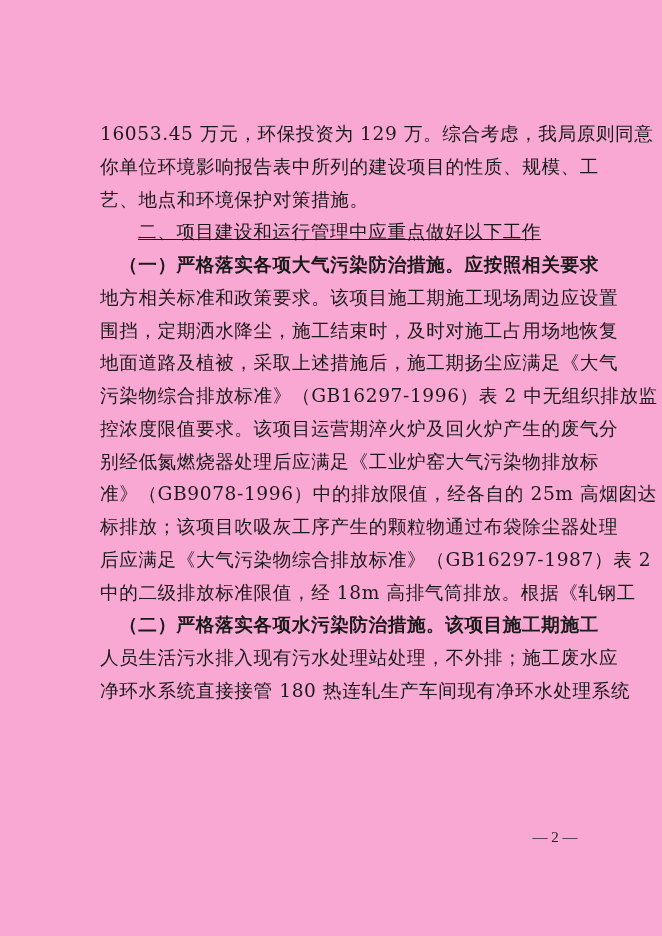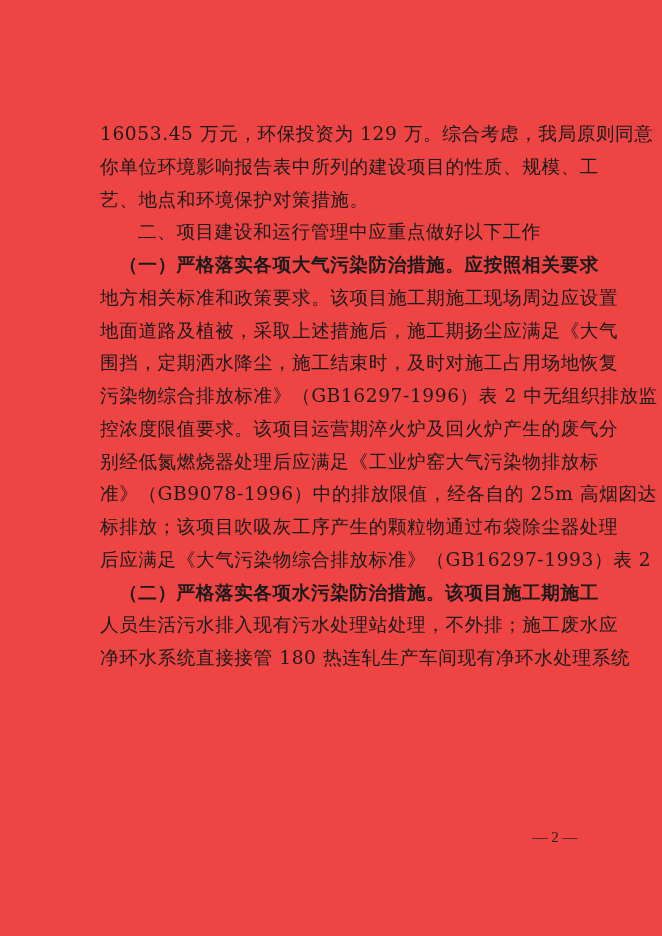--- a/index.html
+++ b/index.html
@@ -1,50 +1,51 @@
 <!DOCTYPE html>
 <html><head>
 <meta charset="utf-8">
 <style>
   html, body { margin: 0; padding: 0; background: #ffffff; }
   body { width: 662px; height: 936px; position: relative; overflow: hidden; }
-  .page { position: absolute; left: 0; top: 0; width: 662px; height: 936px; background: #ef4444; }
+  .page { position: absolute; left: 0; top: 0; width: 662px; height: 936px; background: #f9a8d4; }
   .body-text {
     position: absolute; left: 100px; top: 118px; width: 480px;
     font-family: "DejaVu Serif", "Liberation Serif", serif;
     font-size: 18.6px; line-height: 32.75px; color: #1a1a1a;
     letter-spacing: 0.6px;
   }
   .line { display: block; white-space: nowrap; text-align: justify; text-align-last: justify; height: 32.75px; }
   .line.last { text-align-last: left; }
-  .indent { padding-left: 38px; }
+  .indent { padding-left: 38px; text-decoration: underline; }
   .indent-h { padding-left: 19px; font-weight: bold; }
   .page-number {
     position: absolute; left: 525px; top: 829px; width: 60px;
     font-family: "Liberation Serif", serif; font-size: 15px; color: #222;
     text-align: center; white-space: nowrap;
   }
 </style>
 </head>
 <body>
 
 <div class="page">
   <div class="body-text">
     <span class="line">16053.45 万元，环保投资为 129 万。综合考虑，我局原则同意</span>
     <span class="line">你单位环境影响报告表中所列的建设项目的性质、规模、工</span>
     <span class="line last">艺、地点和环境保护对策措施。</span>
     <span class="line last indent">二、项目建设和运行管理中应重点做好以下工作</span>
     <span class="line indent-h">（一）严格落实各项大气污染防治措施。应按照相关要求</span>
     <span class="line">地方相关标准和政策要求。该项目施工期施工现场周边应设置</span>
+    <span class="line">围挡，定期洒水降尘，施工结束时，及时对施工占用场地恢复</span>
     <span class="line">地面道路及植被，采取上述措施后，施工期扬尘应满足《大气</span>
-    <span class="line">围挡，定期洒水降尘，施工结束时，及时对施工占用场地恢复</span>
     <span class="line">污染物综合排放标准》（GB16297-1996）表 2 中无组织排放监</span>
     <span class="line">控浓度限值要求。该项目运营期淬火炉及回火炉产生的废气分</span>
     <span class="line">别经低氮燃烧器处理后应满足《工业炉窑大气污染物排放标</span>
     <span class="line">准》（GB9078-1996）中的排放限值，经各自的 25m 高烟囱达</span>
     <span class="line">标排放；该项目吹吸灰工序产生的颗粒物通过布袋除尘器处理</span>
-    <span class="line">后应满足《大气污染物综合排放标准》（GB16297-1993）表 2</span>
+    <span class="line">后应满足《大气污染物综合排放标准》（GB16297-1987）表 2</span>
+    <span class="line">中的二级排放标准限值，经 18m 高排气筒排放。根据《轧钢工</span>
     <span class="line indent-h">（二）严格落实各项水污染防治措施。该项目施工期施工</span>
     <span class="line">人员生活污水排入现有污水处理站处理，不外排；施工废水应</span>
     <span class="line">净环水系统直接接管 180 热连轧生产车间现有净环水处理系统</span>
   </div>
   <div class="page-number">— 2 —</div>
 </div>
 
 </body></html>

